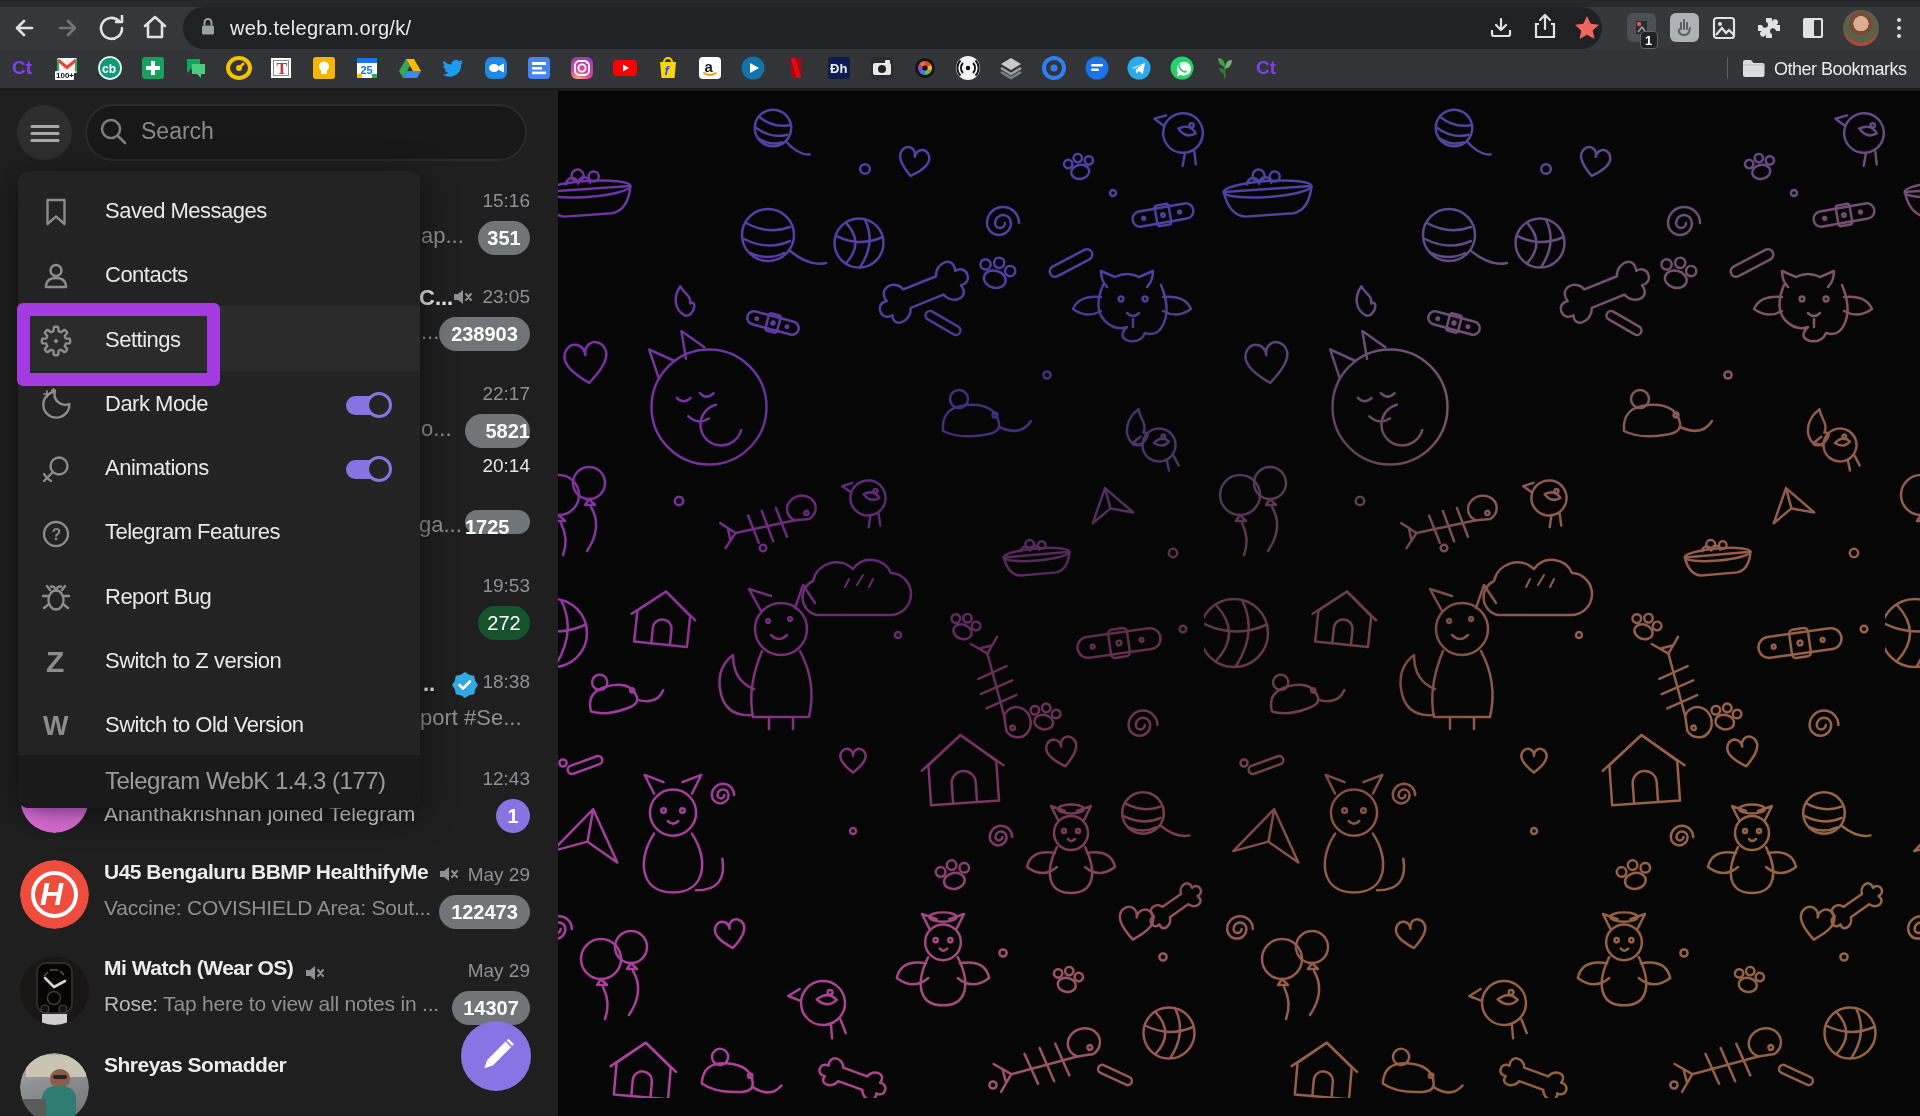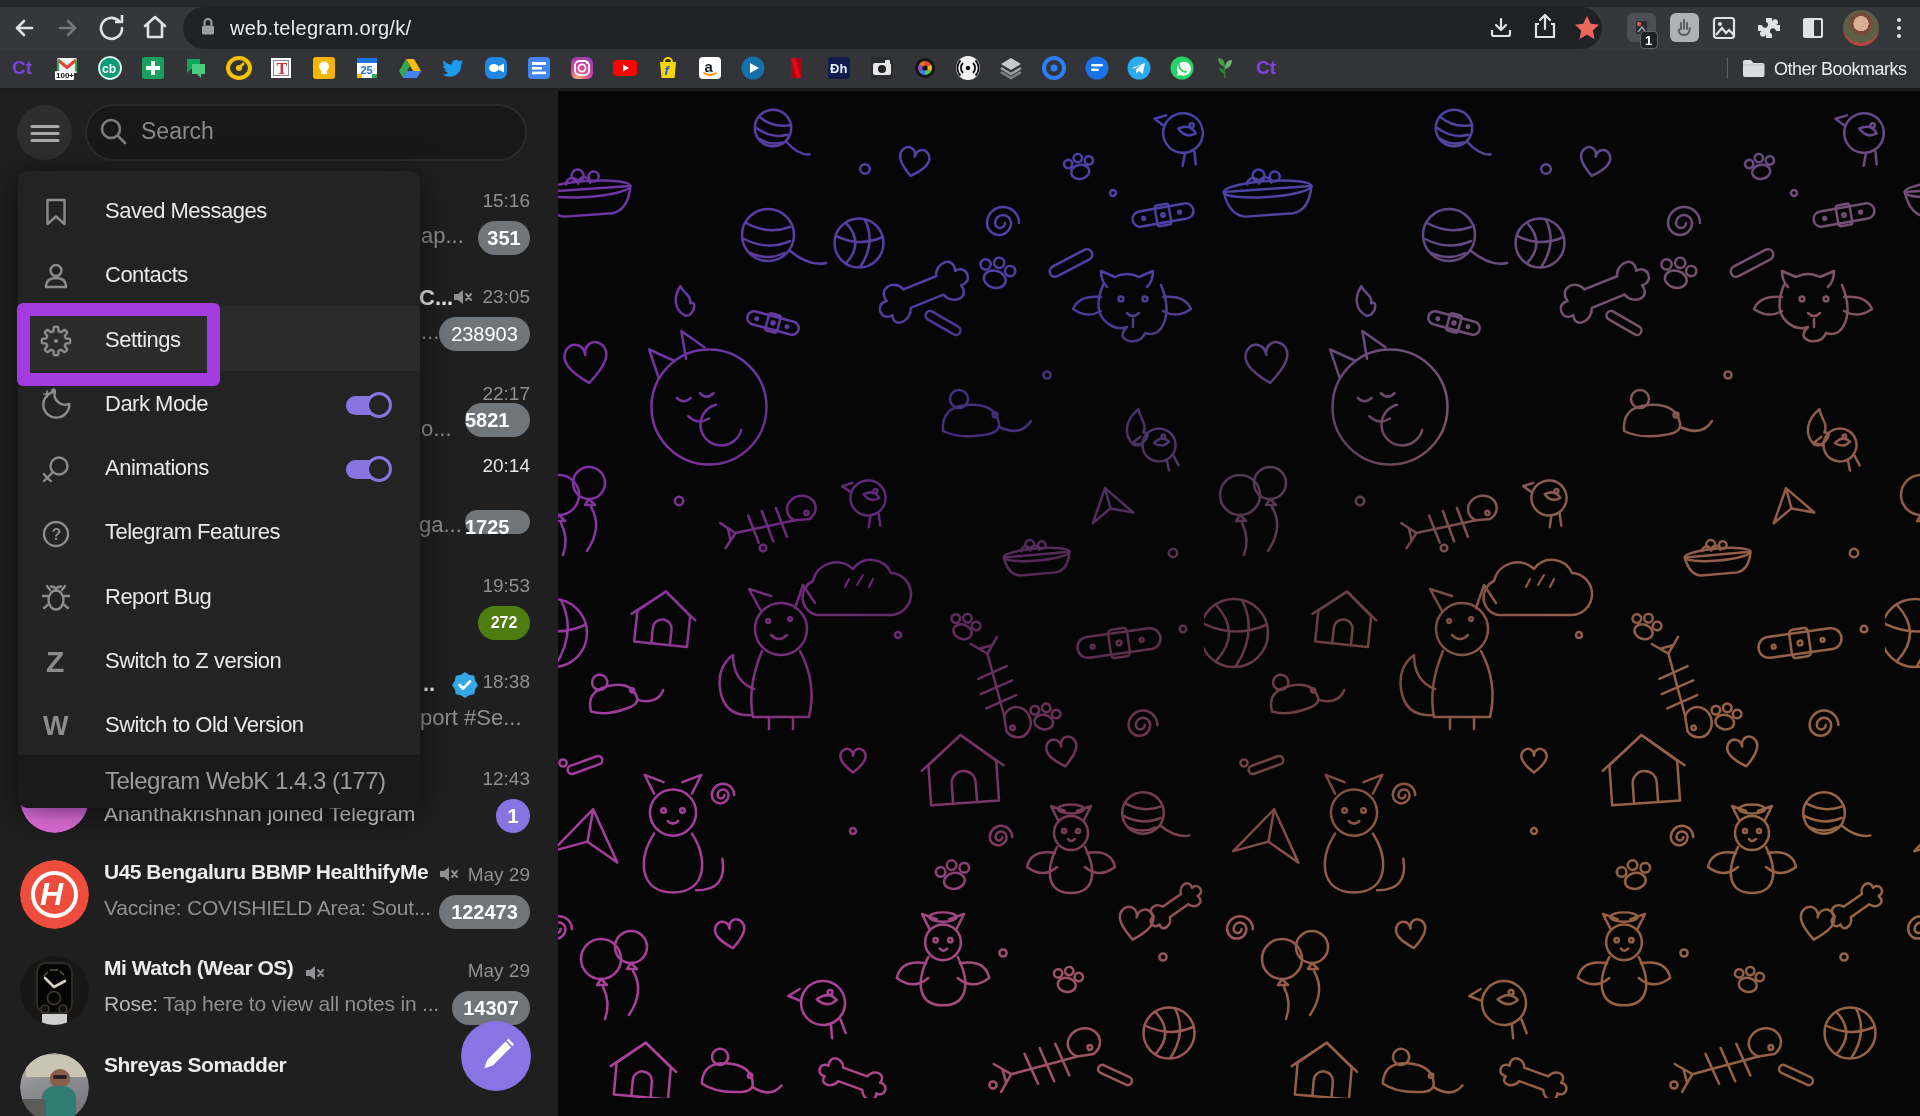--- a/index.html
+++ b/index.html
@@ -231,35 +231,35 @@
 <svg width="26" height="26" viewBox="0 0 26 26" style="position:absolute;left:1740px;top:55px">
     <path d="M3,7 a2,2 0 0 1 2,-2 h6 l2.5,3 h9 a2,2 0 0 1 2,2 v10 a2,2 0 0 1 -2,2 h-17.5 a2,2 0 0 1 -2,-2 Z" fill="#dadce0"></path>
     <path d="M3,10 h21.5" stroke="#b9bbbe" stroke-width="1"></path>
   </svg>
 <div class="txt" style="left:1774px;top:59px;font-size:18px;letter-spacing:-0.5px;color:#e8eaed">Other Bookmarks</div>
 <div class="abs" style="left:0;top:91px;width:558px;height:1025px;background:#1f1f1f;overflow:hidden" id="sidebar">
 <div class="txt" style="right:28px;top:99px;font-size:19px;color:#8e9093">15:16</div>
     <div class="abs" style="left:478px;top:130px;width:52px;height:34px;border-radius:17px;background:#70757a;color:#fff;font-size:20px;font-weight:700;text-align:center;line-height:34px">351</div>
 <div class="txt" style="left:421px;top:132px;font-size:22px;color:#8f8f8f;">ap...</div>
 <div class="txt" style="right:28px;top:195px;font-size:19px;color:#8e9093">23:05</div>
-    <div class="abs" style="left:439px;top:226px;width:91px;height:34px;border-radius:17px;background:#70757a;color:#fff;font-size:20px;font-weight:400;text-align:center;line-height:34px">238903</div>
+    <div class="abs" style="left:439px;top:226px;width:91px;height:34px;border-radius:17px;background:#70757a;color:#fff;font-size:20px;font-weight:700;text-align:center;line-height:34px">238903</div>
 <div class="txt" style="left:419px;top:194px;font-size:22px;color:#e8e8e8;font-weight:700;">C...</div>
 <div class="txt" style="left:421px;top:228px;font-size:22px;color:#8f8f8f;">...</div>
 <svg width="26" height="26" viewBox="0 0 26 26" style="position:absolute;left:450px;top:193px">
       <path d="M4,10 h4 l5,-4 v14 l-5,-4 h-4 Z" fill="#8e9093"></path>
       <path d="M16,10 l5,6 M21,10 l-5,6" stroke="#8e9093" stroke-width="2" stroke-linecap="round"></path>
     </svg>
 <div class="txt" style="right:28px;top:292px;font-size:19px;color:#8e9093">22:17</div>
-    <div class="abs" style="left:465px;top:312px;width:65px;height:34px;border-radius:17px;background:#70757a;color:#fff;font-size:20px;font-weight:700;text-align:left;line-height:34px">5821</div>
+    <div class="abs" style="left:465px;top:323px;width:65px;height:34px;border-radius:17px;background:#70757a;color:#fff;font-size:20px;font-weight:700;text-align:right;line-height:34px">5821</div>
 <div class="txt" style="left:421px;top:325px;font-size:22px;color:#8f8f8f;">o...</div>
 <div class="txt" style="right:28px;top:364px;font-size:19px;color:#e5e5e5">20:14</div>
     <div class="abs" style="left:465px;top:419px;width:65px;height:24px;border-radius:17px;background:#70757a;color:#fff;font-size:20px;font-weight:700;line-height:34px">1725</div>
 <div class="txt" style="left:419px;top:421px;font-size:22px;color:#8f8f8f;">ga...</div>
 <div class="txt" style="right:28px;top:484px;font-size:19px;color:#8e9093">19:53</div>
-    <div class="abs" style="left:478px;top:515px;width:52px;height:34px;border-radius:17px;background:#4d7c0f;color:#fff;font-size:16px;font-weight:700;text-align:center;line-height:34px">272</div>
+    <div class="abs" style="left:478px;top:515px;width:52px;height:34px;border-radius:17px;background:#14532d;color:#fff;font-size:20px;font-weight:400;text-align:center;line-height:34px">272</div>
 <div class="txt" style="right:28px;top:580px;font-size:19px;color:#8e9093">18:38</div>
 <div class="txt" style="left:423px;top:580px;font-size:22px;color:#e8e8e8;font-weight:700;">..</div>
 <div class="txt" style="left:420px;top:614px;font-size:22px;color:#8f8f8f;">port #Se...</div>
 <svg width="30" height="30" viewBox="0 0 30 30" style="position:absolute;left:450px;top:579px">
       <polygon points="15.0,2.0 19.2,4.8 24.2,5.8 25.2,10.8 28.0,15.0 25.2,19.2 24.2,24.2 19.2,25.2 15.0,28.0 10.8,25.2 5.8,24.2 4.8,19.2 2.0,15.0 4.8,10.8 5.8,5.8 10.8,4.8" fill="#33a8e5"></polygon>
       <path d="M9.5,15 l3.5,3.5 7,-7" fill="none" stroke="#fff" stroke-width="2.6" stroke-linecap="round" stroke-linejoin="round"></path>
     </svg>
 <div class="abs" style="left:20px;top:673px;width:69px;height:69px;border-radius:50%;overflow:hidden">
       <div style="width:69px;height:69px;border-radius:50%;background:linear-gradient(180deg,#aa4fe0,#ef78ea 80%,#e26ad8)"></div>
     </div>

